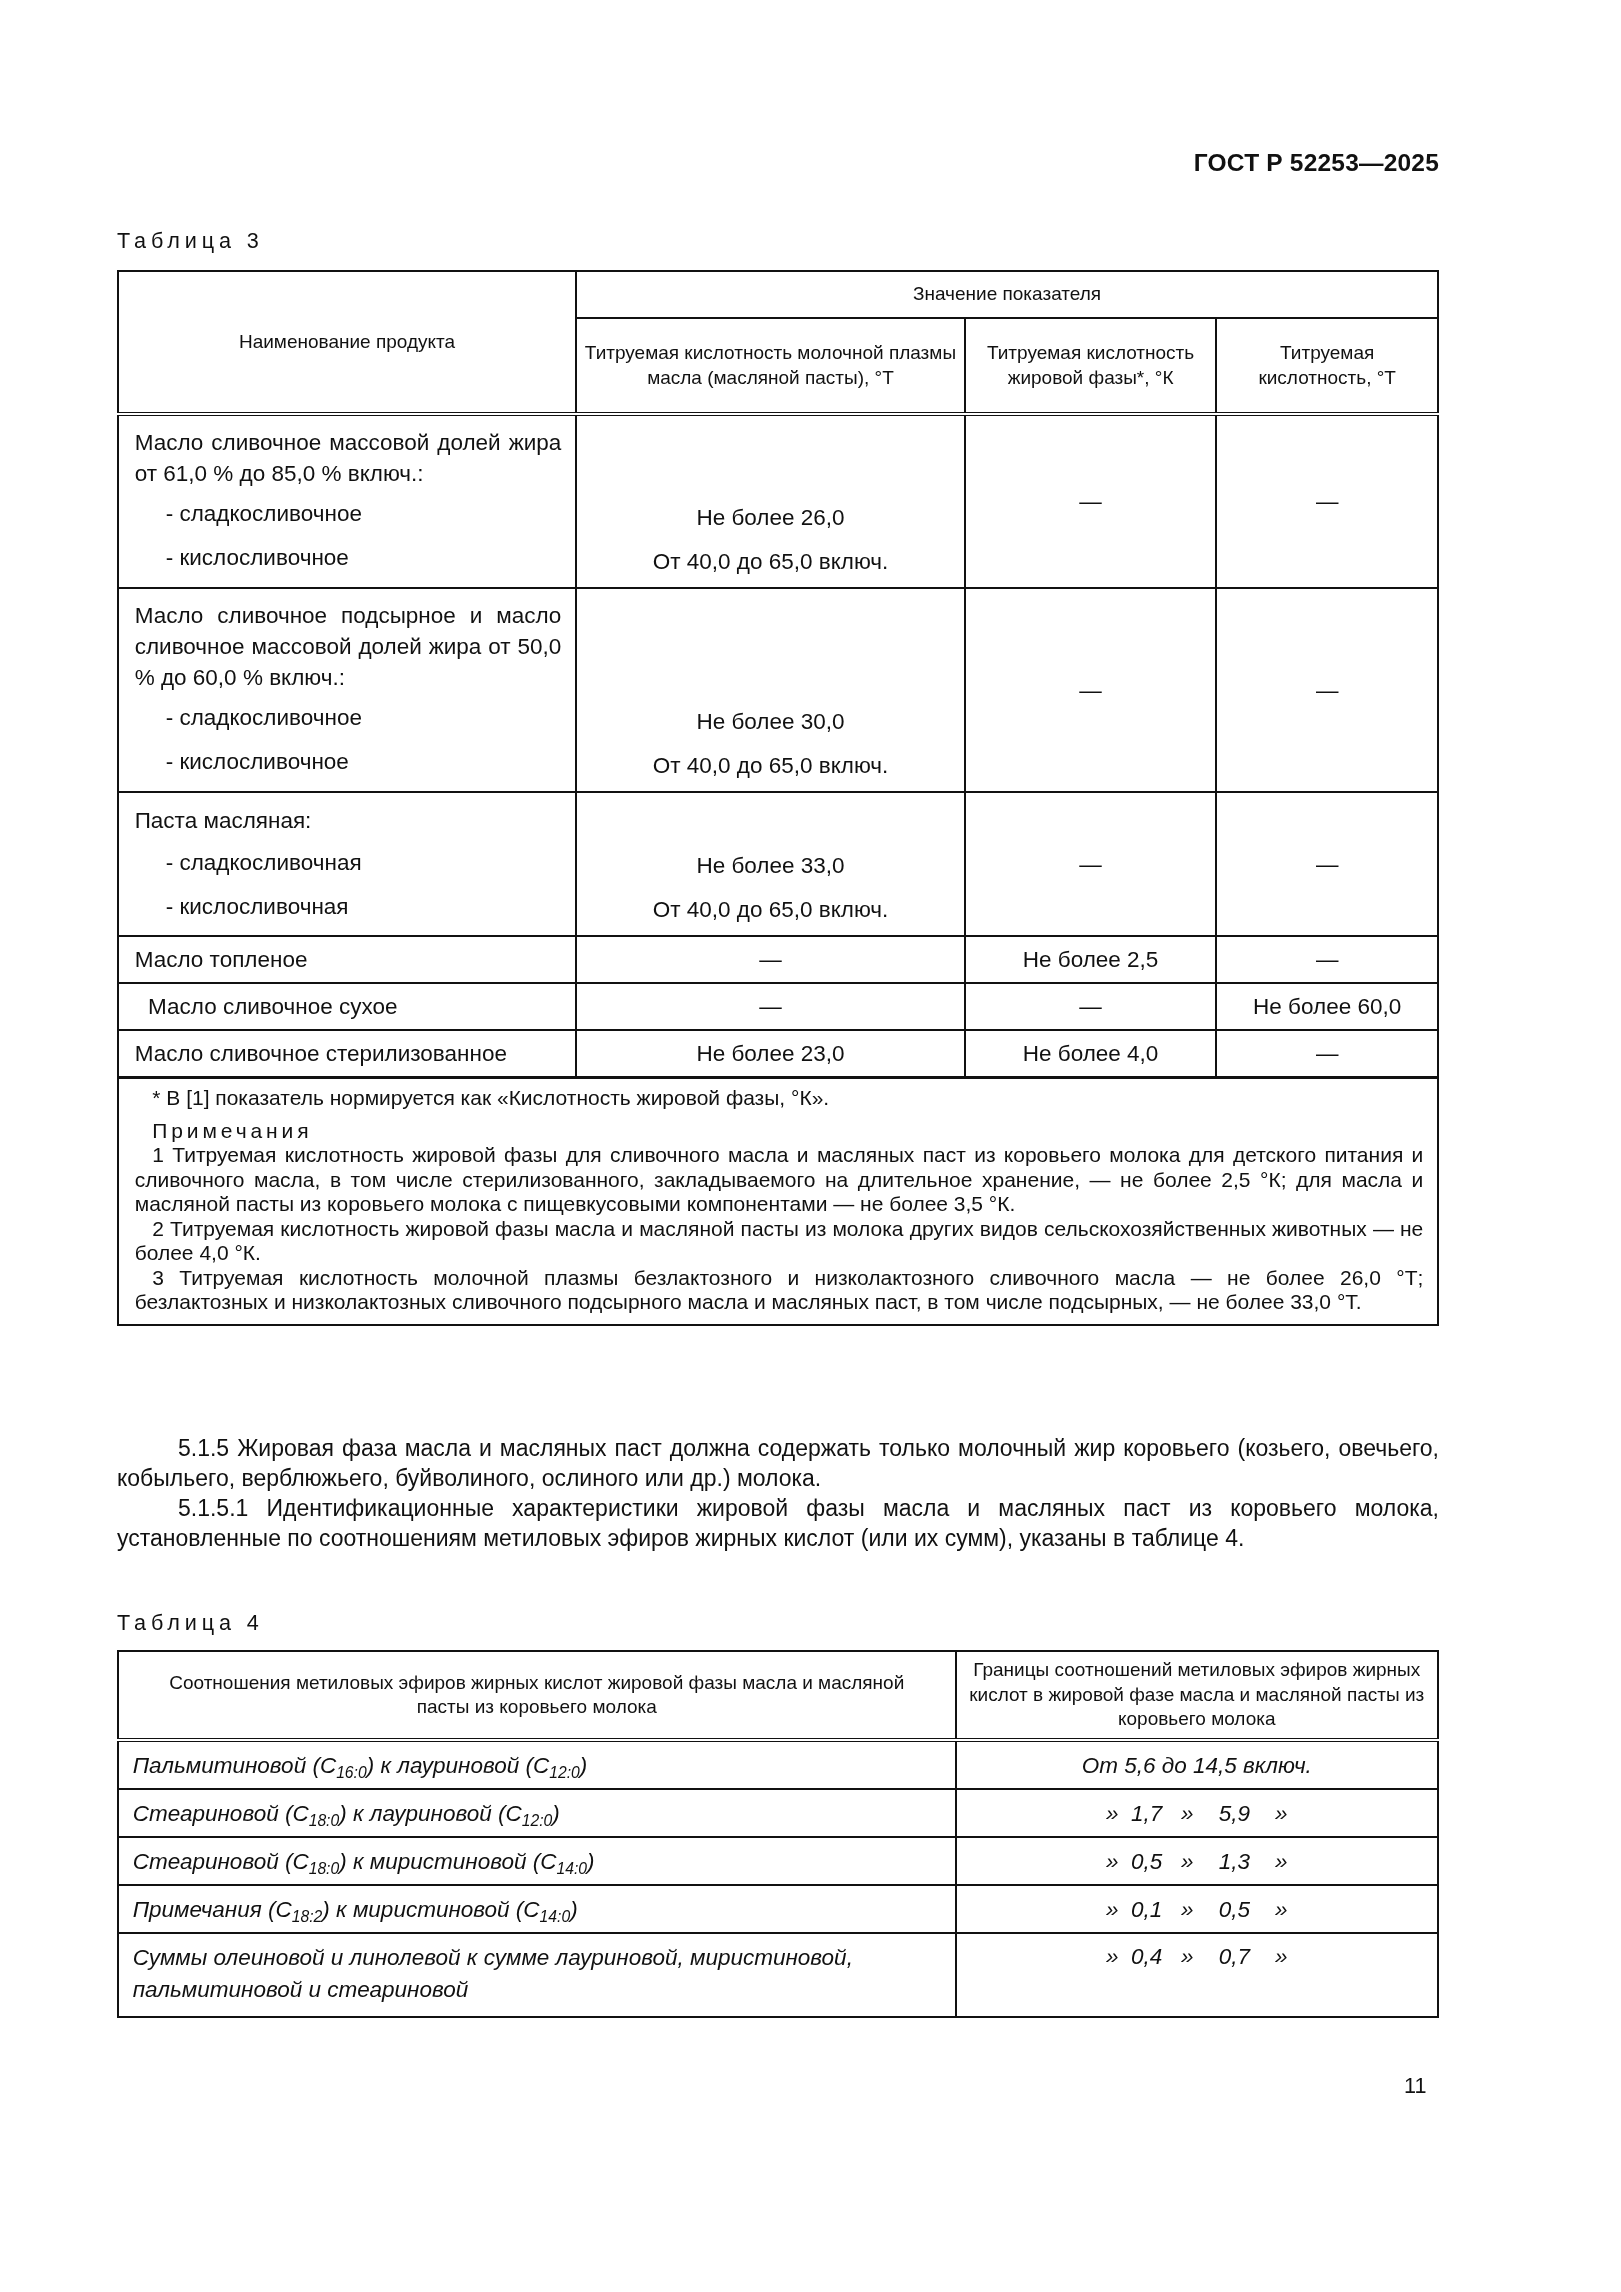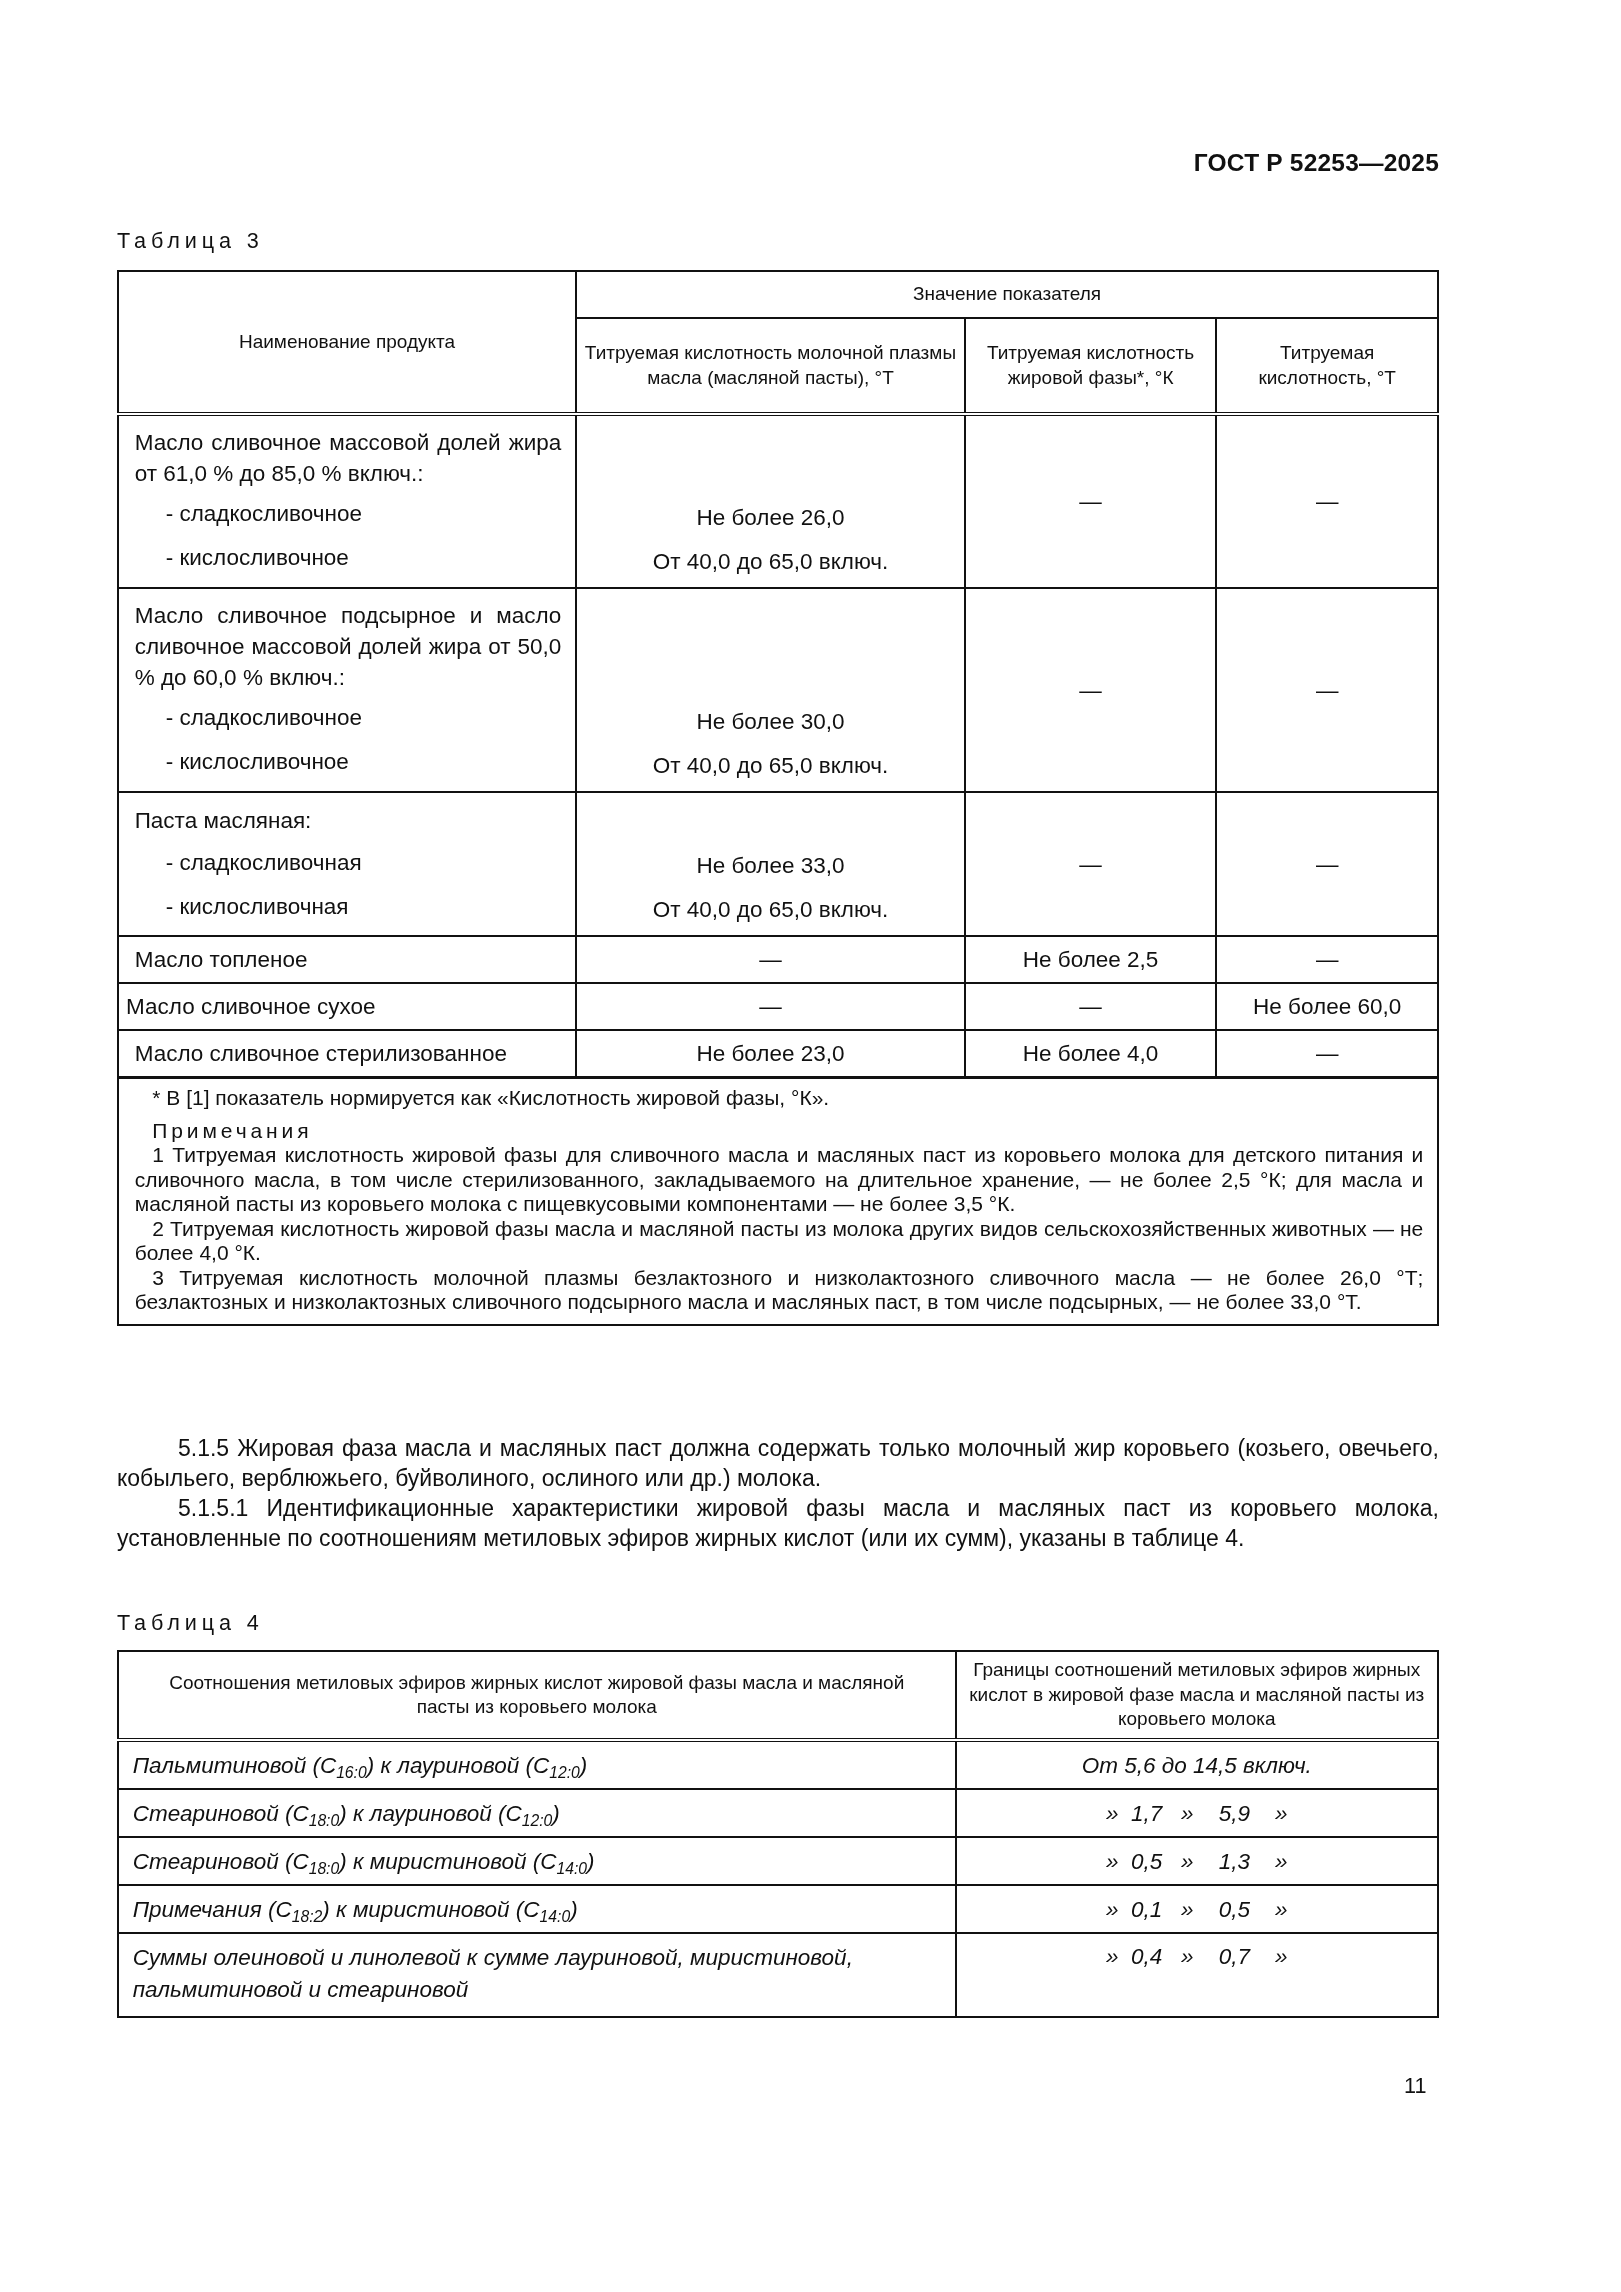--- a/index.html
+++ b/index.html
@@ -98,21 +98,21 @@
     <td class="val">—</td>
   </tr>
 
   <tr style="height:47px;">
     <td class="name" style="padding:0 15.7px;">Масло топленое</td>
     <td class="val">—</td>
     <td class="val">Не более 2,5</td>
     <td class="val">—</td>
   </tr>
   <tr style="height:47px;">
-    <td class="name" style="padding:0 7px;">Масло сливочное сухое</td>
+    <td class="name" style="padding:0 29px;">Масло сливочное сухое</td>
     <td class="val">—</td>
     <td class="val">—</td>
     <td class="val">Не более 60,0</td>
   </tr>
   <tr style="height:47px;">
     <td class="name" style="padding:0 15.7px;">Масло сливочное стерилизованное</td>
     <td class="val">Не более 23,0</td>
     <td class="val">Не более 4,0</td>
     <td class="val">—</td>
   </tr>

